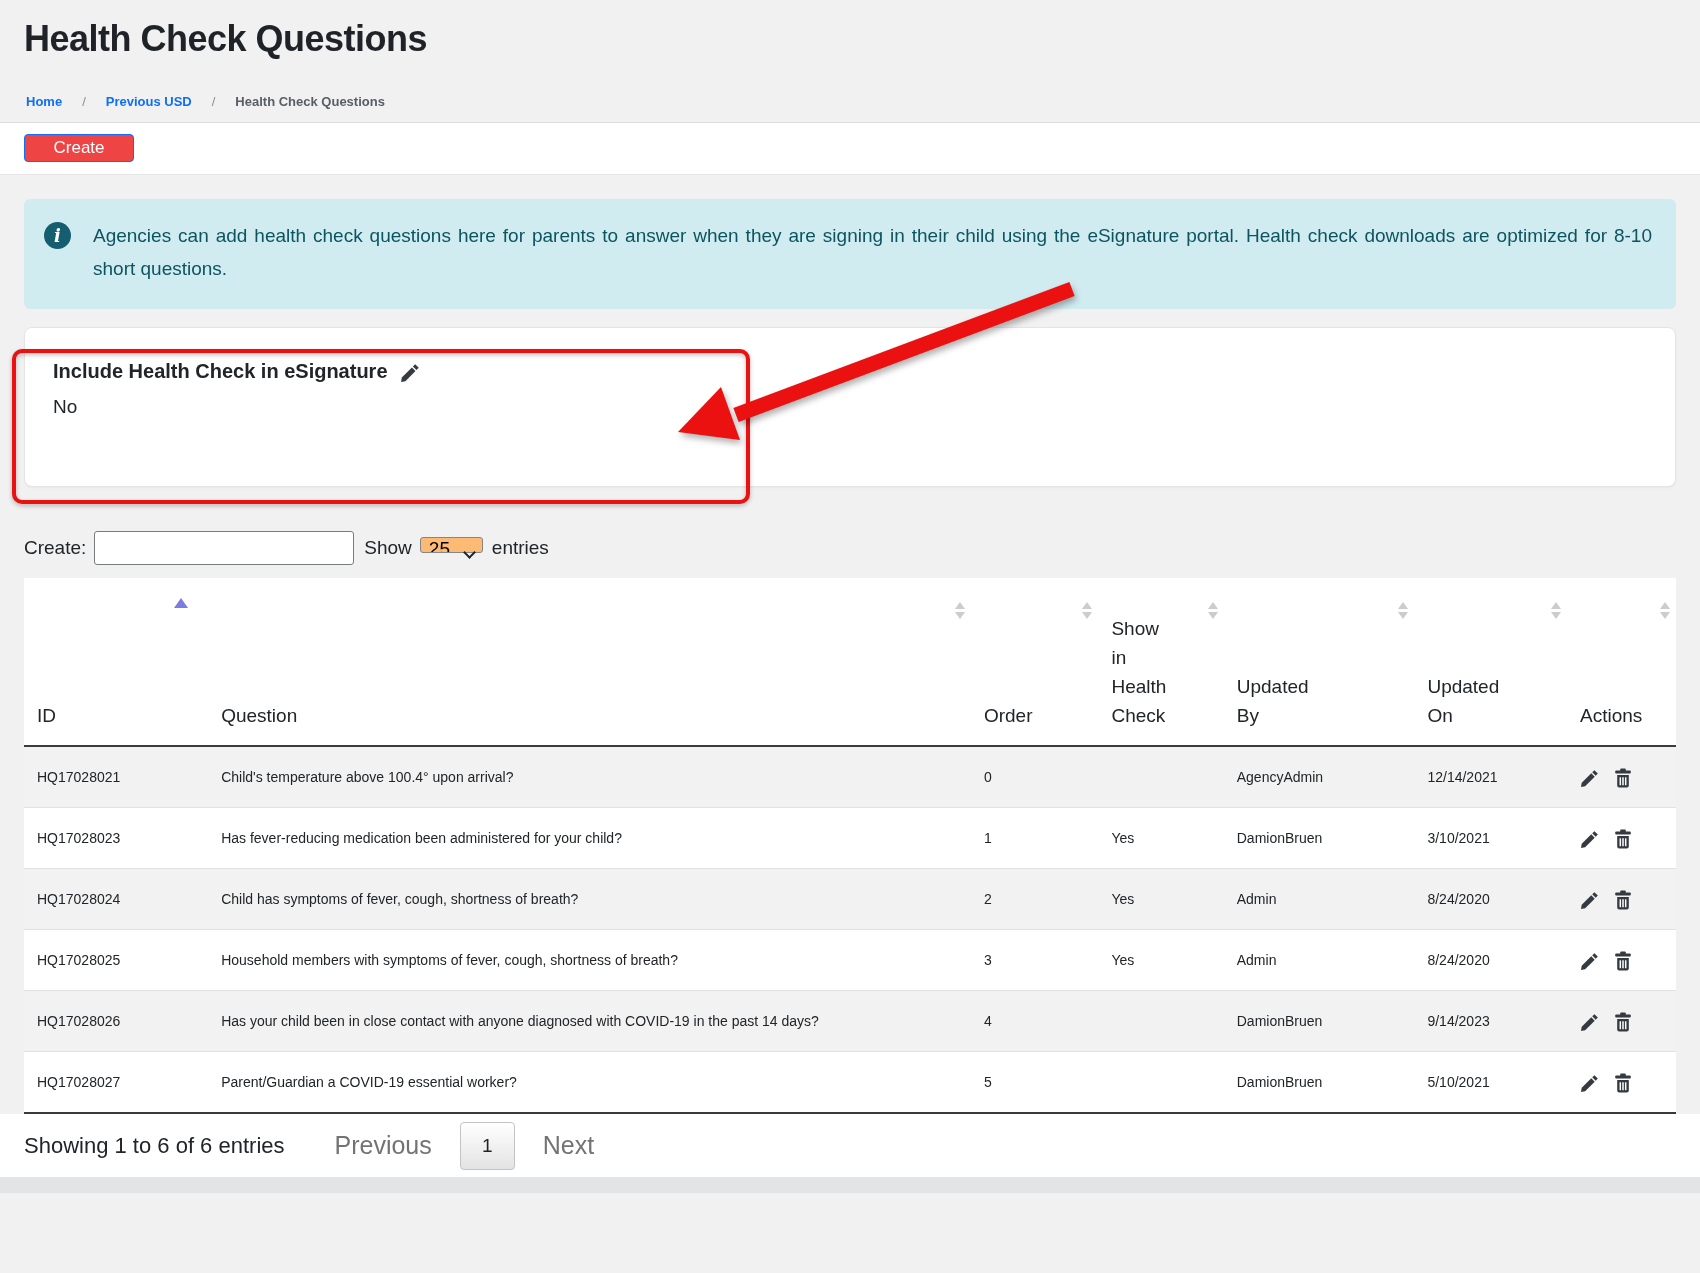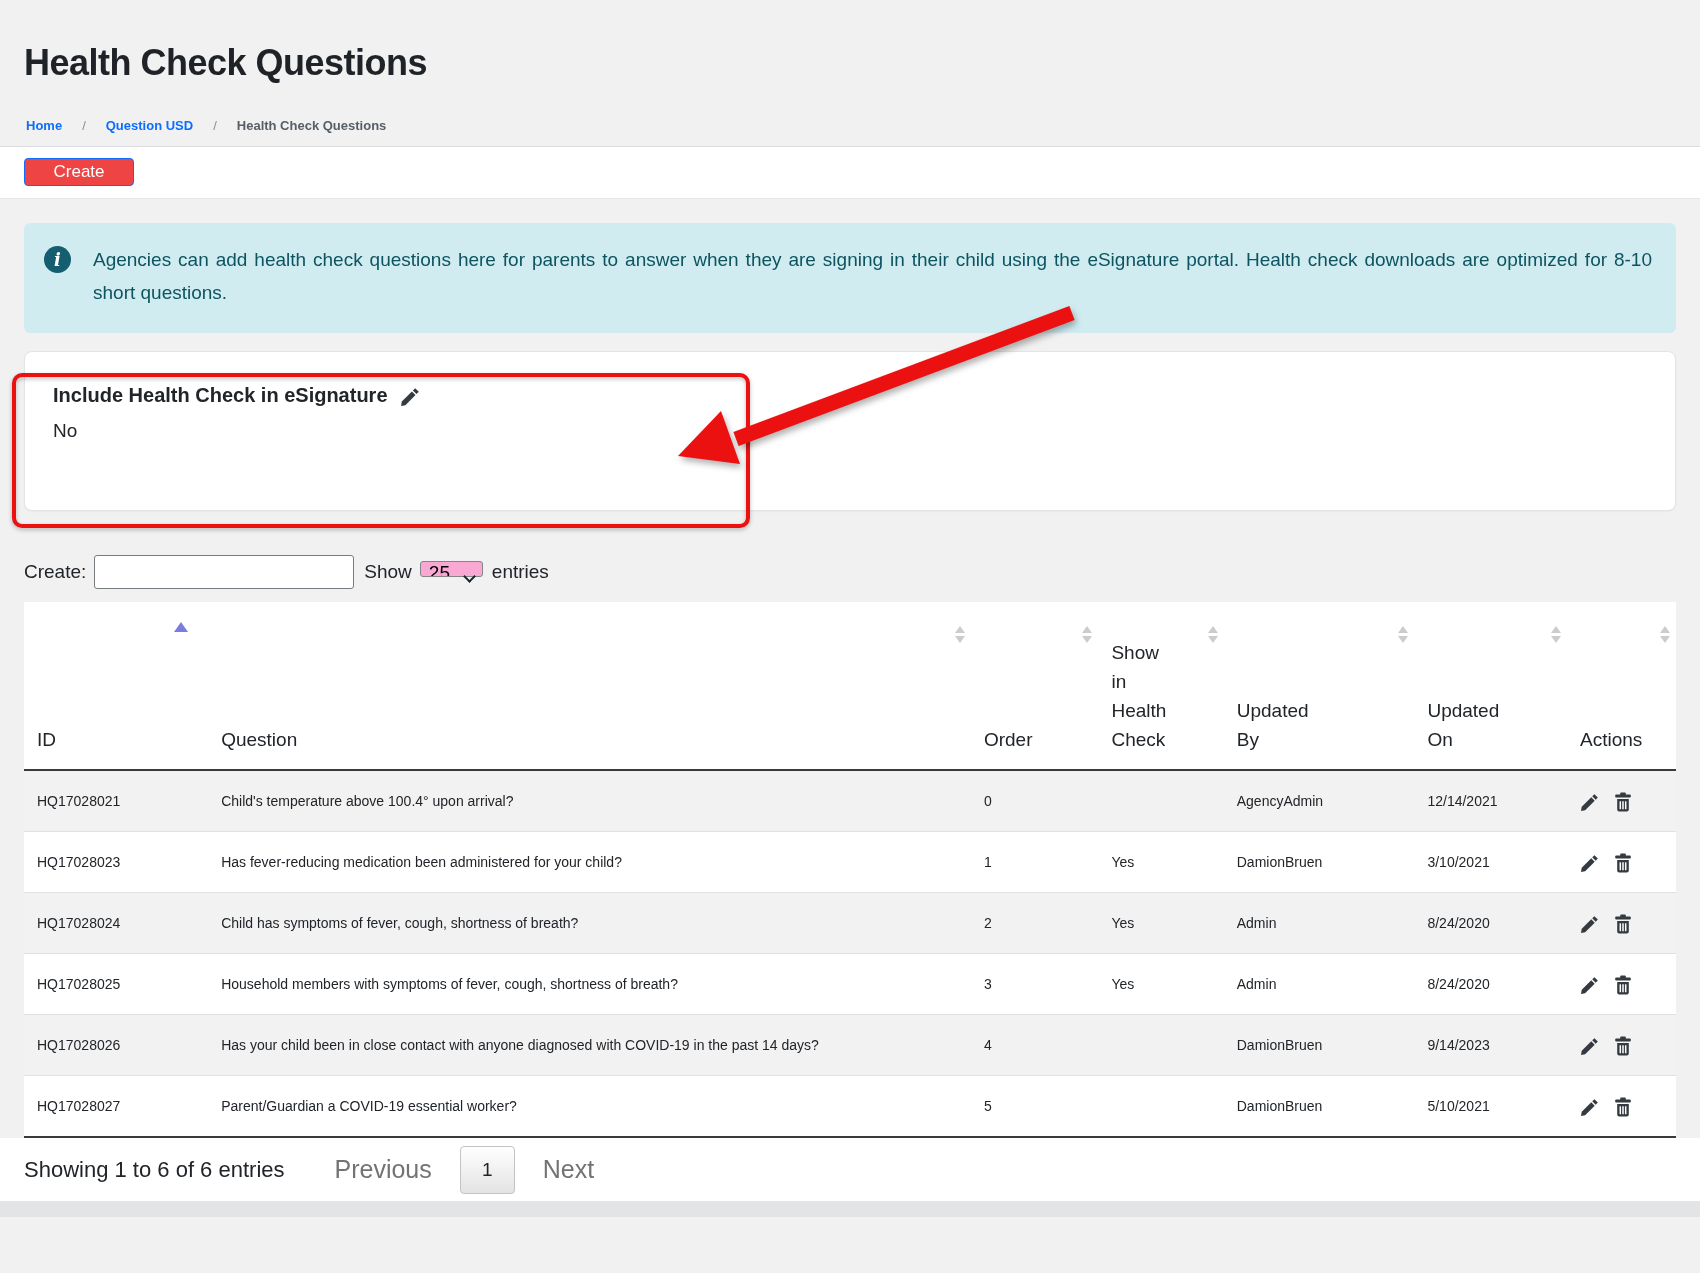--- a/index.html
+++ b/index.html
@@ -8,21 +8,21 @@
     font-family: "Liberation Sans", sans-serif;
     background: #f1f1f2;
     color: #212529;
     font-size: 19px;
     min-height: 1273px;
     overflow: hidden;
     position: relative;
   }
 
   
-  .band-header { background: #f1f1f2; padding: 18px 24px 0 24px; border-bottom: 1px solid #dcdcdc; margin-top: 24px; }
+  .band-header { background: #f1f1f2; padding: 18px 24px 0 24px; border-bottom: 1px solid #dcdcdc; }
   .page-title { font-size: 36px; font-weight: 700; letter-spacing: -0.5px; color: #1f2327; }
   .breadcrumb { display: flex; align-items: center; gap: 20px; padding: 34px 2px 13px 2px; font-size: 13px; font-weight: 700; }
   .breadcrumb a { color: #0d6efd; text-decoration: none; cursor: pointer; }
   .breadcrumb .sep { color: #8a9097; font-weight: 400; }
   .breadcrumb .current { color: #565e66; }
 
   
   .band-toolbar { background: #ffffff; padding: 11px 24px 12px 24px; border-bottom: 1px solid #e6e6e6; }
   .btn-create {
     background: #ef4444; color: #fff; border: 1px solid #0d6efd; border-radius: 4px;
@@ -72,21 +72,21 @@
   .lbl-search { margin-right: 8px; }
   .search-input {
     width: 260px; height: 34px; border: 1px solid #777c80; border-radius: 3px;
     font-family: inherit; font-size: 18px; padding: 0 8px; background: #fff;
   }
   .lbl-show { margin-left: 10px; margin-right: 8px; }
   .select-wrap { position: relative; display: inline-block; }
   .page-size {
     appearance: none; -webkit-appearance: none;
     width: 63px; height: 16px; border: 1px solid #828689; border-radius: 3px;
-    font-family: inherit; font-size: 19px; padding: 0 22px 0 8px; background: #f9a8d4; cursor: pointer;
+    font-family: inherit; font-size: 19px; padding: 0 22px 0 8px; background: #fdba74; cursor: pointer;
   }
   .chev { position: absolute; right: 9px; top: 11px; width: 9px; height: 9px;
     border-right: 2.5px solid #1f2327; border-bottom: 2.5px solid #1f2327;
     transform: rotate(45deg); pointer-events: none; }
   .lbl-entries { margin-left: 9px; }
 
   
   table.data { width: 100%; border-collapse: collapse; background: #fff; border-bottom: 2px solid #3a3a3a; }
   thead tr { height: 168px; }
   thead th {
@@ -124,21 +124,21 @@
   svg .ink { fill: #343a40; }
 </style>
 </head>
 <body>
 
 <div class="band-header">
   <h1 class="page-title">Health Check Questions</h1>
   <div class="breadcrumb">
     <a>Home</a>
     <span class="sep">/</span>
-    <a>Question USD</a>
+    <a>Previous USD</a>
     <span class="sep">/</span>
     <span class="current">Health Check Questions</span>
   </div>
 </div>
 
 <div class="band-toolbar">
   <button class="btn-create">Create</button>
 </div>
 
 <div class="content">

